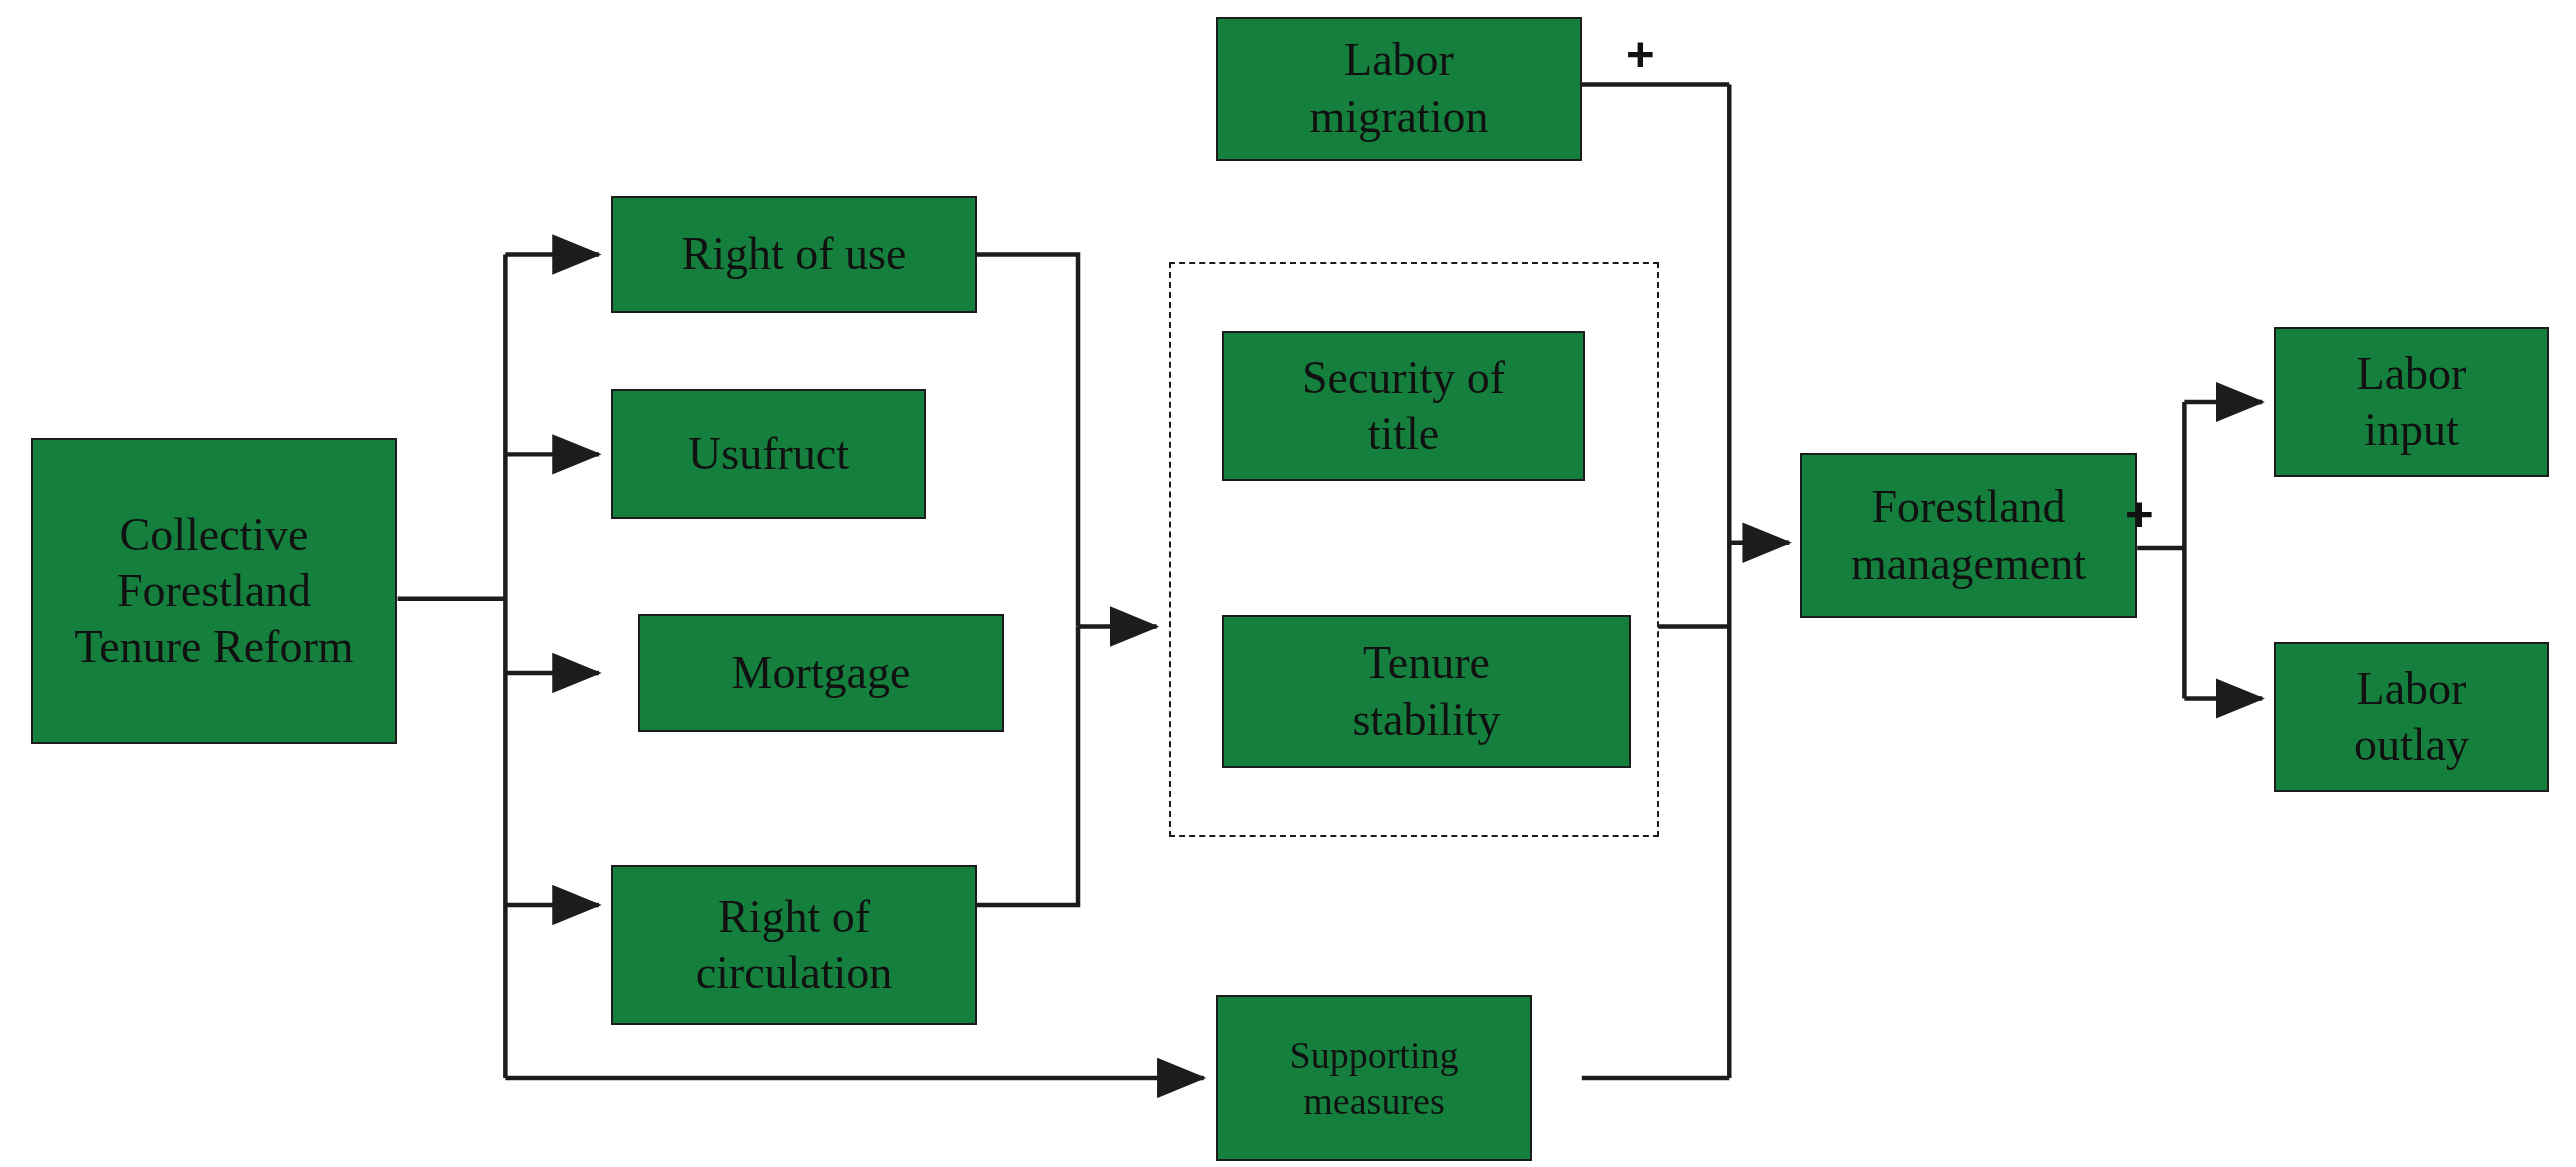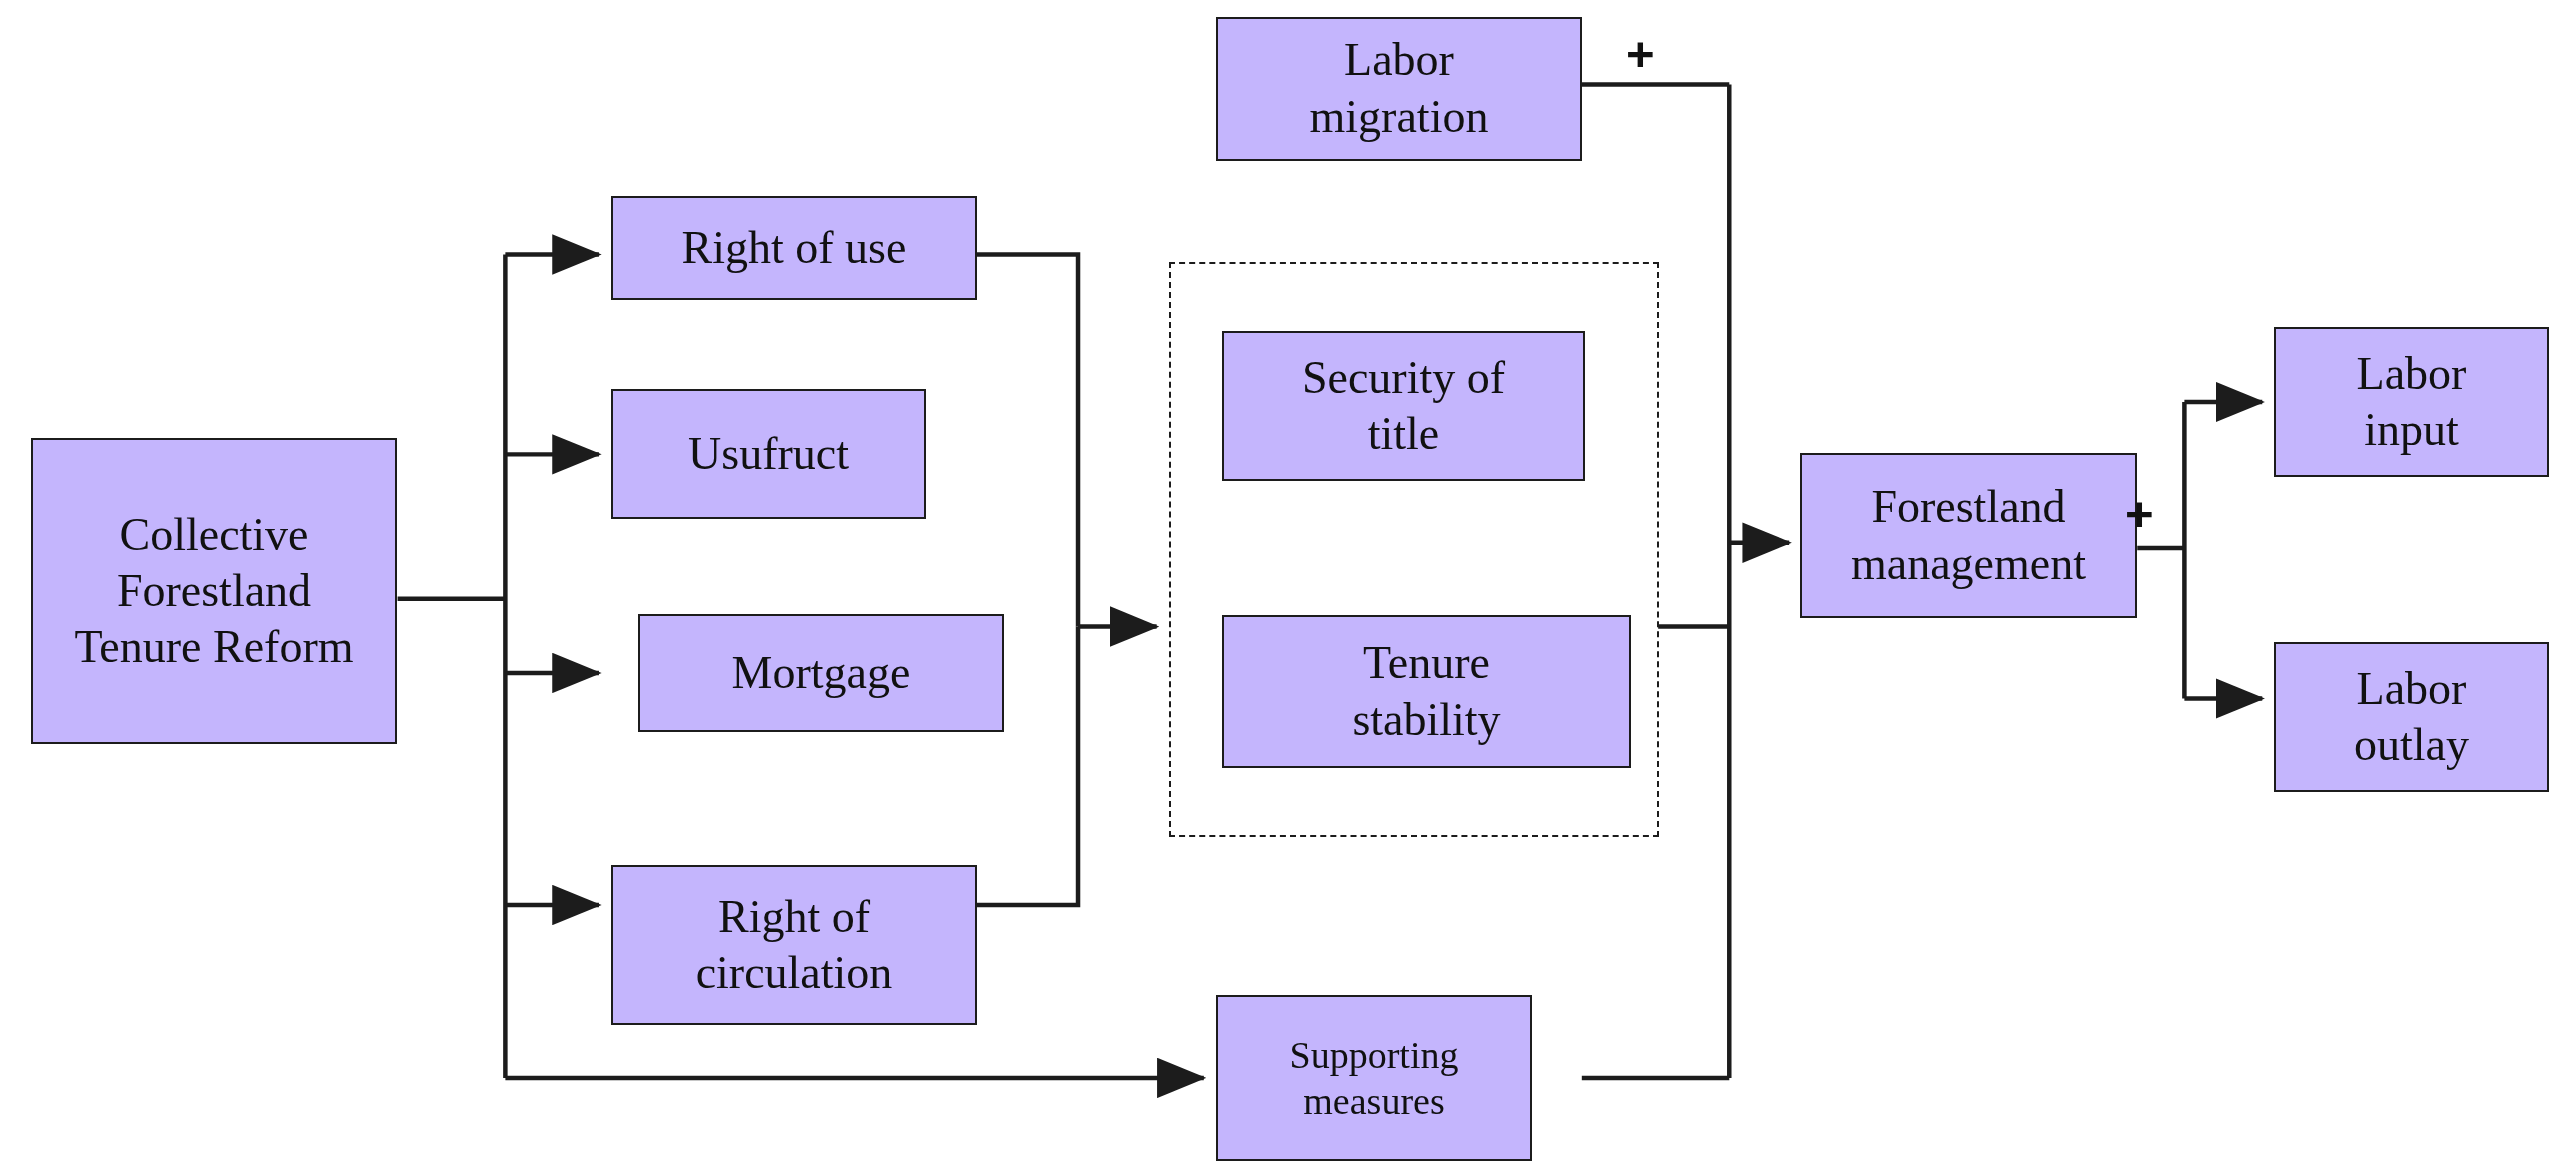--- a/index.html
+++ b/index.html
@@ -23,21 +23,21 @@
     left: 0;
     top: 0;
     width: 2576px;
     height: 1167px;
     pointer-events: none;
   }
   .node {
     position: absolute;
     box-sizing: border-box;
     border: 2.2px solid #1c1c1c;
-    background: #c4b5fd;
+    background: #15803d;
     display: flex;
     align-items: center;
     justify-content: flex-start;
     text-align: center;
     color: #111111;
     line-height: 1.22;
     padding: 3px 6px;
     white-space: pre-line;
   }
   .node-label {
@@ -105,21 +105,21 @@
   </svg>
 
   <div class="dashed-group" style="left: 1169px; top: 262px; width: 490px; height: 575px;"></div>
 
   <div class="node" style="left: 31px; top: 438px; width: 366px; height: 306px; font-size: 46px;">
     <span class="node-label">Collective
 Forestland
 Tenure Reform</span>
   </div>
 
-  <div class="node" style="left: 611px; top: 196px; width: 366px; height: 104px; font-size: 46px;">
+  <div class="node" style="left: 611px; top: 196px; width: 366px; height: 117px; font-size: 46px;">
     <span class="node-label">Right of use</span>
   </div>
 
   <div class="node" style="left: 611px; top: 389px; width: 315px; height: 130px; font-size: 46px;">
     <span class="node-label">Usufruct</span>
   </div>
 
   <div class="node" style="left: 638px; top: 614px; width: 366px; height: 118px; font-size: 46px;">
     <span class="node-label">Mortgage</span>
   </div>

